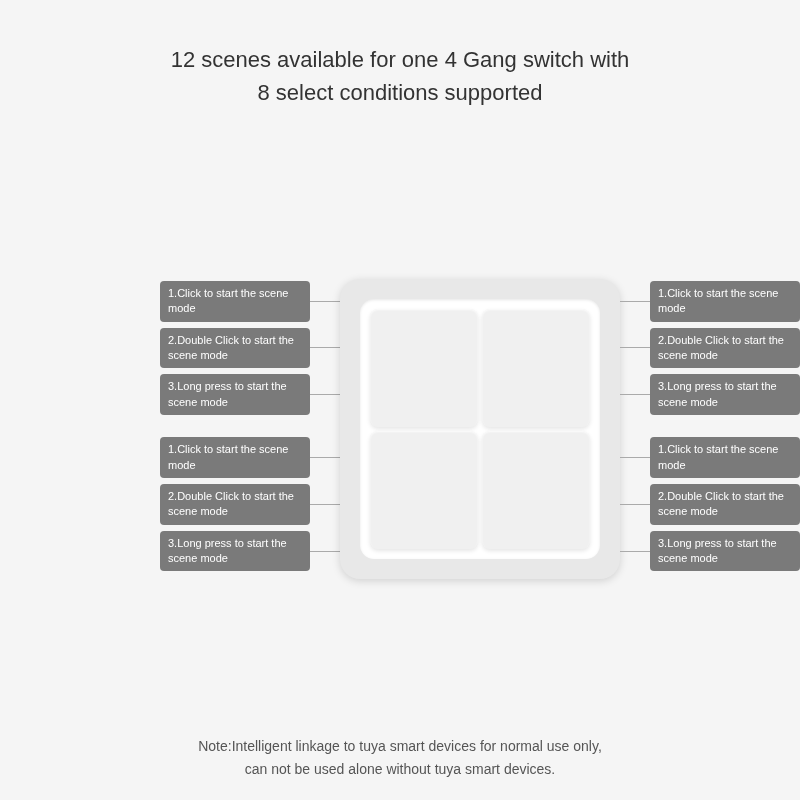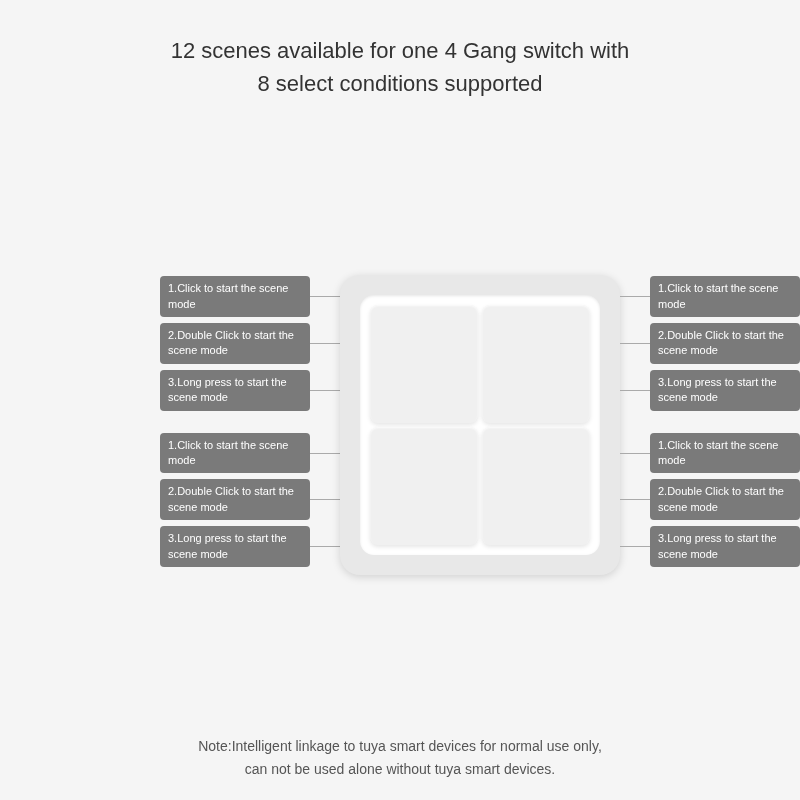--- a/index.html
+++ b/index.html
@@ -12,21 +12,21 @@
       flex-direction: column;
       align-items: center;
       justify-content: flex-start;
       overflow: hidden;
     }
 
     .title {
       text-align: center;
       font-size: 22px;
       color: #333;
-      margin-top: 34px;
+      margin-top: 43px;
       margin-bottom: 30px;
       line-height: 1.5;
       font-weight: normal;
     }
 
     .main-area {
       display: flex;
       flex-direction: row;
       align-items: center;
       justify-content: flex-end;

